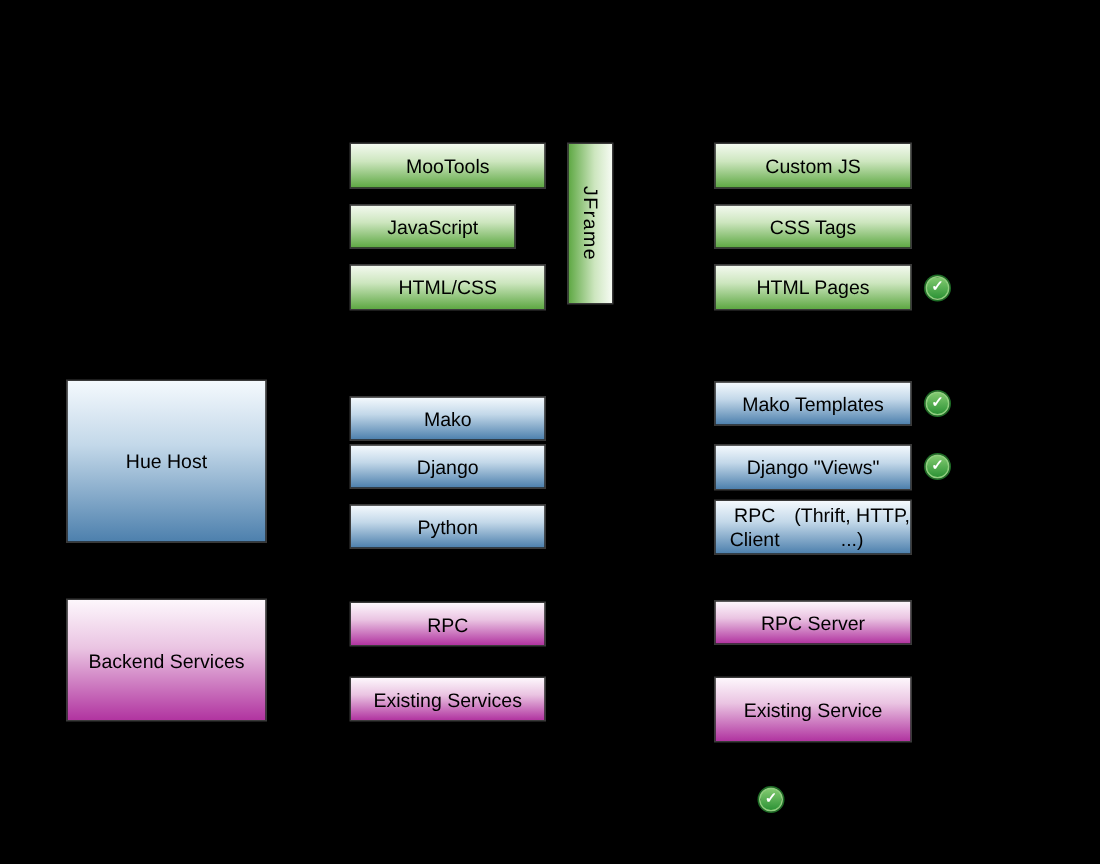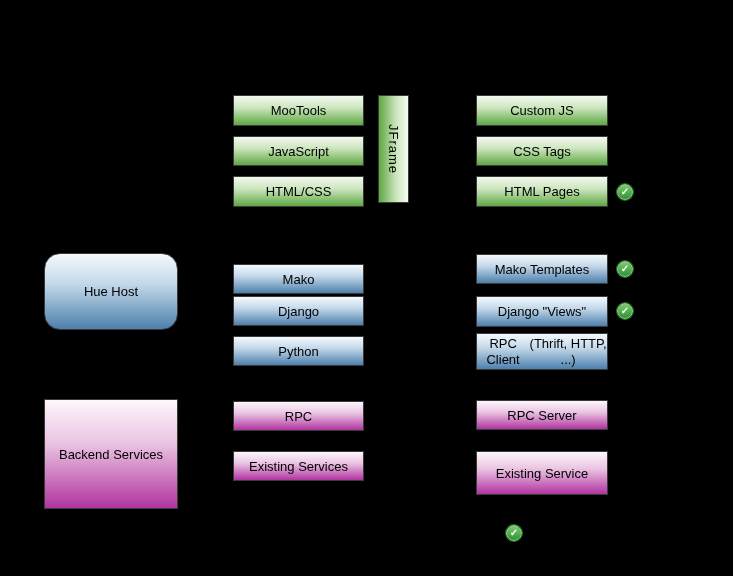--- a/index.html
+++ b/index.html
@@ -45,25 +45,25 @@
     font-weight:bold;
     line-height:14px;
     text-align:center;
   }
 </style>
 </head>
 <body>
 
 <div id="canvas">
 
-  <div class="box grad-blue" style="left:44px;top:253px;width:134px;height:77px;border-radius:16px;">Hue Host</div>
-  <div class="box grad-magenta" style="left:44px;top:399px;width:134px;height:110px;">Backend Services</div>
+  <div class="box grad-blue" style="left:44px;top:253px;width:134px;height:109px;">Hue Host</div>
+  <div class="box grad-magenta" style="left:44px;top:399px;width:134px;height:82px;">Backend Services</div>
 
   <div class="box grad-green" style="left:233px;top:95px;width:131px;height:31px;">MooTools</div>
-  <div class="box grad-green" style="left:233px;top:136px;width:131px;height:30px;">JavaScript</div>
+  <div class="box grad-green" style="left:233px;top:136px;width:111px;height:30px;">JavaScript</div>
   <div class="box grad-green" style="left:233px;top:176px;width:131px;height:31px;">HTML/CSS</div>
 
   <div class="box grad-green-h vertical-text" style="left:378px;top:95px;width:31px;height:108px;">JFrame</div>
 
   <div class="box grad-blue" style="left:233px;top:264px;width:131px;height:30px;">Mako</div>
   <div class="box grad-blue" style="left:233px;top:296px;width:131px;height:30px;">Django</div>
   <div class="box grad-blue" style="left:233px;top:336px;width:131px;height:30px;">Python</div>
 
   <div class="box grad-magenta" style="left:233px;top:401px;width:131px;height:30px;">RPC</div>
   <div class="box grad-magenta" style="left:233px;top:451px;width:131px;height:30px;">Existing Services</div>

